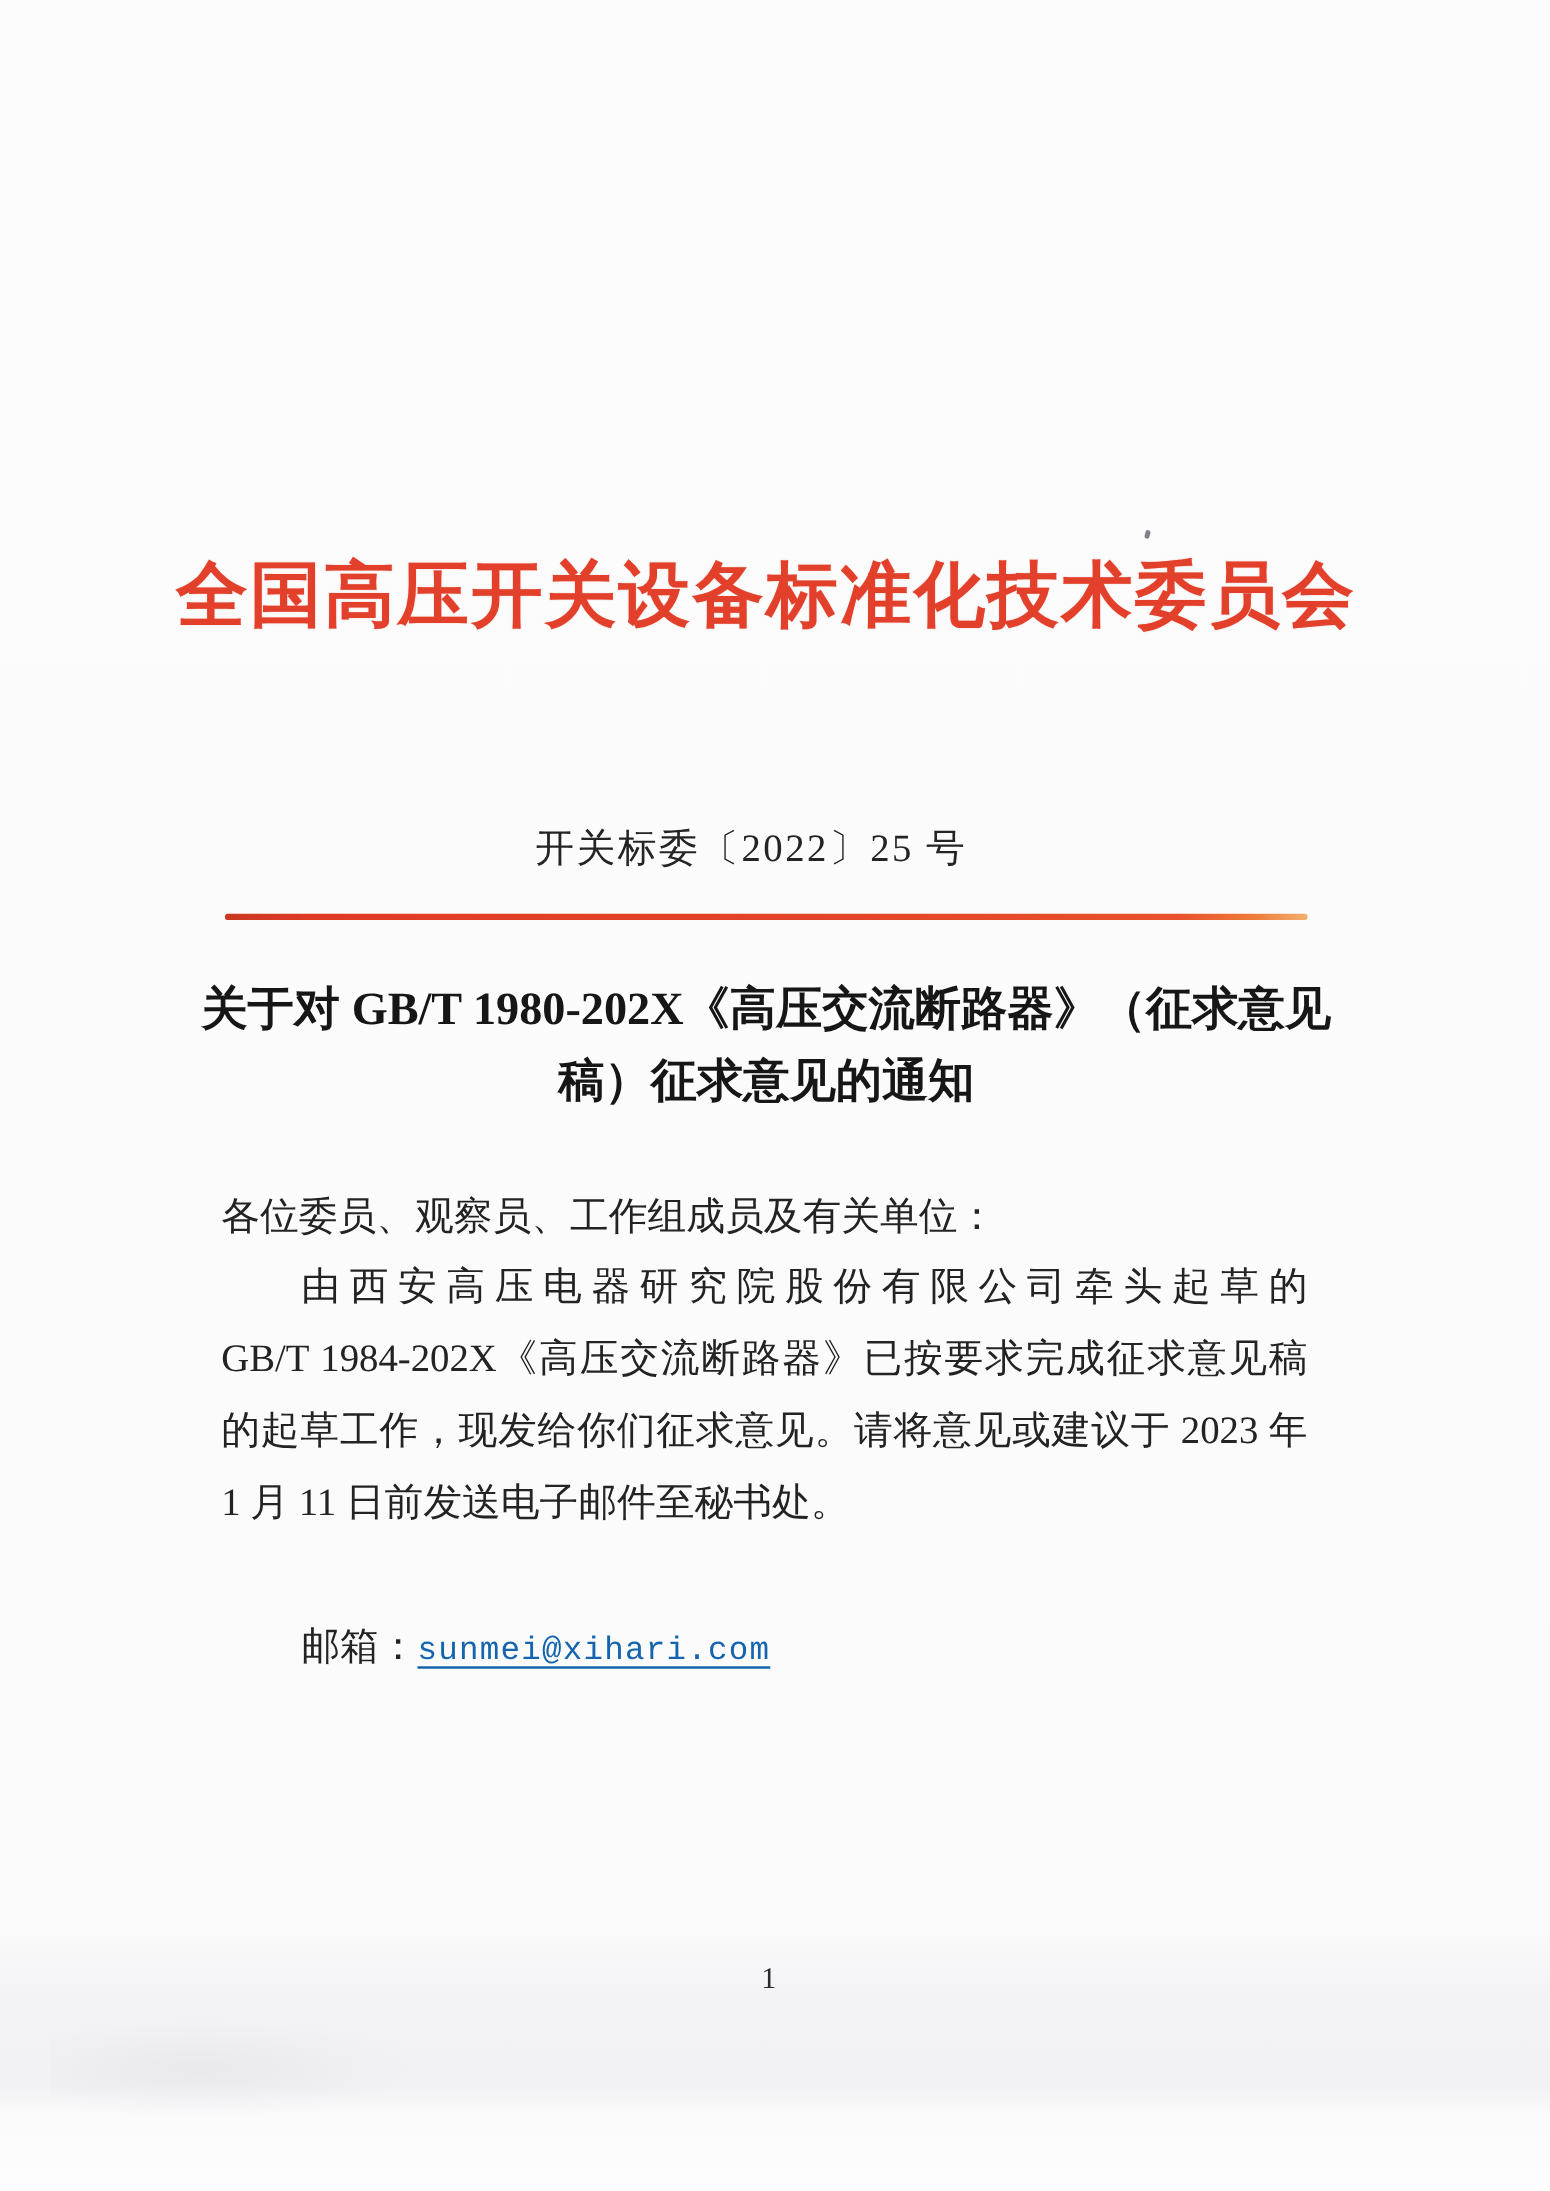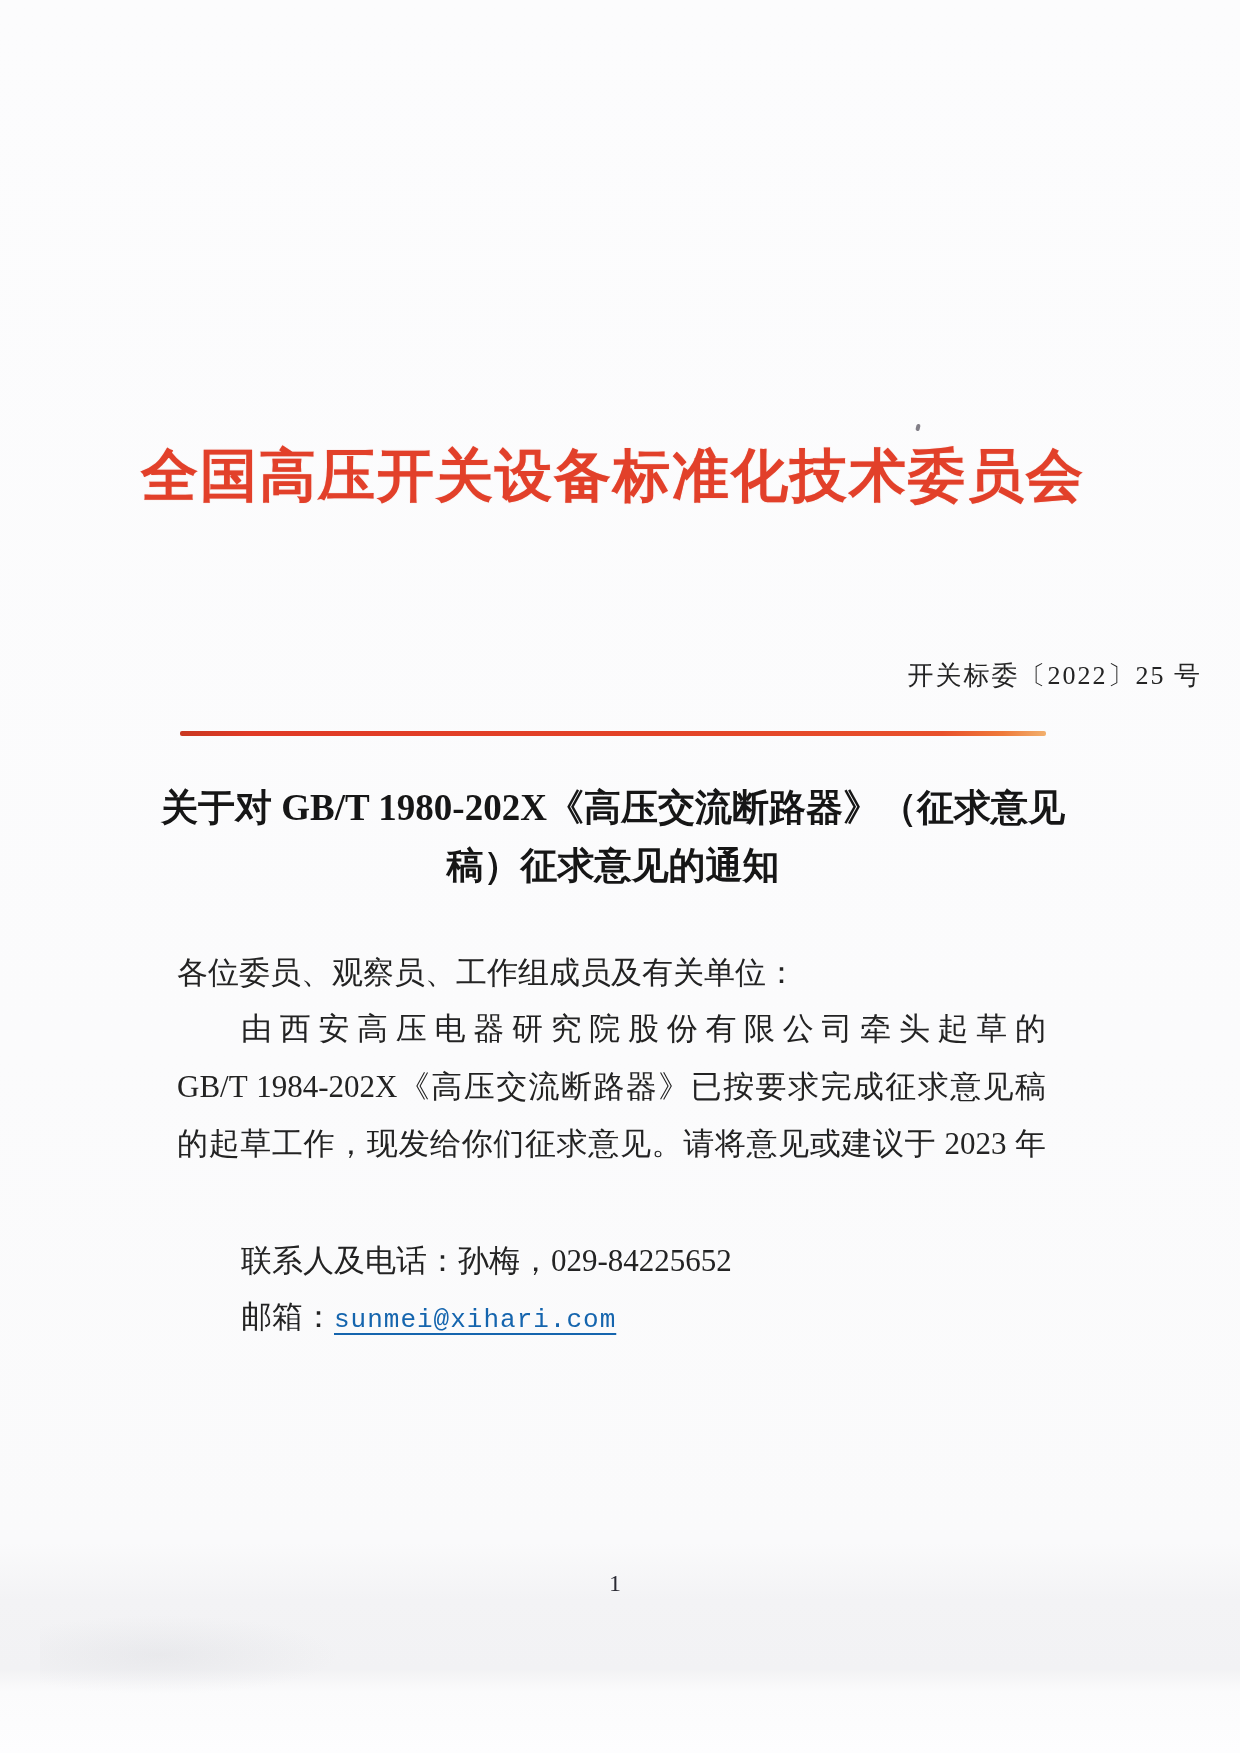--- a/index.html
+++ b/index.html
@@ -22,22 +22,22 @@
     position: absolute; top: 438px; left: 0; right: 14px;
     text-align: center;
     font-size: 57px; font-weight: bold;
     letter-spacing: 2px;
     color: #e2402a;
     text-shadow: 0 0 1px rgba(226,64,42,.45);
     white-space: nowrap;
   }
   .doc-number {
     position: absolute; top: 658px; left: 0; right: 38px;
-    text-align: right;
-    font-size: 26px; letter-spacing: 2px;
+    text-align: center;
+    font-size: 31px; letter-spacing: 2px;
     color: #242424;
     white-space: nowrap;
   }
   .red-divider {
     position: absolute; top: 731px; left: 180px;
     width: 866px; height: 5px;
     background: linear-gradient(90deg,
       #c93821 0%, #e03a26 8%, #e34327 55%,
       #e8512c 88%, #ef7a3a 95%, #f2b06d 100%);
     border-radius: 2px;
@@ -103,22 +103,22 @@
   <div class="notice-title">
     <div>关于对 GB/T 1980-202X《高压交流断路器》（征求意见</div>
     <div>稿）征求意见的通知</div>
   </div>
 
   <div class="bline" style="top: 952px;">各位委员、观察员、工作组成员及有关单位：</div>
 
   <div class="bline jline indent2" style="top: 1008px;">由西安高压电器研究院股份有限公司牵头起草的</div>
   <div class="bline jline" style="top: 1066px;">GB/T 1984-202X《高压交流断路器》已按要求完成征求意见稿</div>
   <div class="bline jline" style="top: 1123px;">的起草工作，现发给你们征求意见。请将意见或建议于 2023 年</div>
+  <div class="bline" style="top: 1181px;">1 月 11 日前发送电子邮件至秘书处。</div>
 
-  <div class="bline indent2" style="top: 1240px;">联系人及电话：孙梅，029-84225652</div>
 
   <div class="bline indent2" style="top: 1296px;">
     <span>邮箱：</span><a href="#" class="email-link">sunmei@xihari.com</a>
   </div>
 
   <div class="smudge"></div>
 
   <div class="page-number">1</div>
 
 </div>

